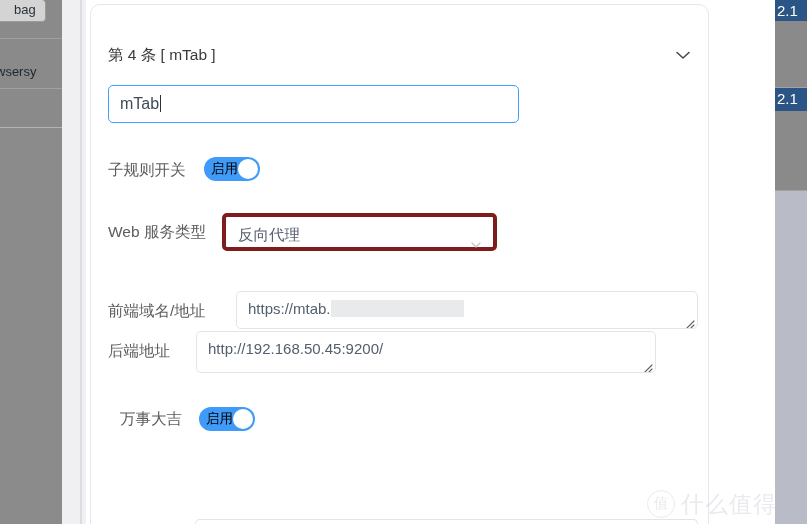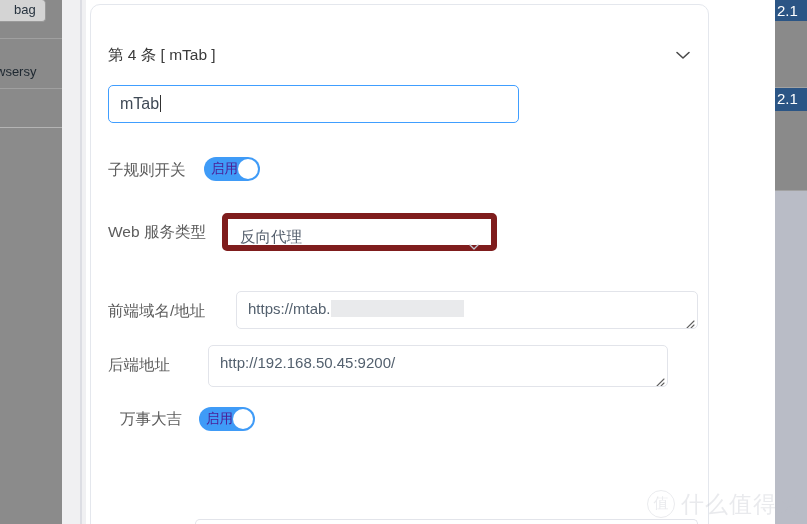--- a/index.html
+++ b/index.html
@@ -207,21 +207,21 @@
     width: 1px;
     height: 17px;
     background: #303030;
     vertical-align: -3px;
     margin-left: 1px;
   }
 
   
   .select-box {
     box-sizing: border-box;
-    border: 6px solid #7f1d1d;
+    border: 4px solid #7f1d1d;
     border-radius: 5px;
     height: 38px;
     background: #ffffff;
     color: #56606e;
     font-size: 15.5px;
     line-height: 36px;
     padding: 0 12px;
     position: relative;
   }
   .select-arrow {
@@ -278,21 +278,21 @@
     background: #dcdfe6;
     width: 54px;
     justify-content: flex-end;
     padding-right: 8px;
   }
   .switch-label {
     font-size: 13.5px;
     line-height: 24px;
     white-space: nowrap;
   }
-  .switch.on .switch-label { color: #4c1d95; }
+  .switch.on .switch-label { color: #000000; }
   .switch.off .switch-label { color: #9aa0ac; }
   .switch-knob {
     position: absolute;
     top: 2px;
     width: 20px;
     height: 20px;
     border-radius: 50%;
     background: #ffffff;
   }
   .switch.on .switch-knob { right: 2px; }
@@ -407,21 +407,21 @@
       <div class="form-label" style="width:128px; padding-top:9px;">前端域名/地址</div>
       <div class="textarea-box" style="width:462px; height:38px;"><span>https://mtab.</span><span class="redaction" style="width:133px;"></span>
         <span class="resize-handle">
           <svg width="12" height="12" viewBox="0 0 12 12" aria-hidden="true">
             <path d="M11 4 L4 11 M11 8 L8 11" fill="none" stroke="#606060" stroke-width="1.1" stroke-linecap="round"></path>
           </svg>
         </span>
       </div>
     </div>
 
-    <div class="form-row" style="top:340px;gap:12px;">
+    <div class="form-row" style="top:326px;">
       <div class="form-label" style="width:88px; padding-top:9px;">后端地址</div>
       <div class="textarea-box" style="width:460px; height:42px;"><span>http://192.168.50.45:9200/</span>
         <span class="resize-handle">
           <svg width="12" height="12" viewBox="0 0 12 12" aria-hidden="true">
             <path d="M11 4 L4 11 M11 8 L8 11" fill="none" stroke="#606060" stroke-width="1.1" stroke-linecap="round"></path>
           </svg>
         </span>
       </div>
     </div>
 

